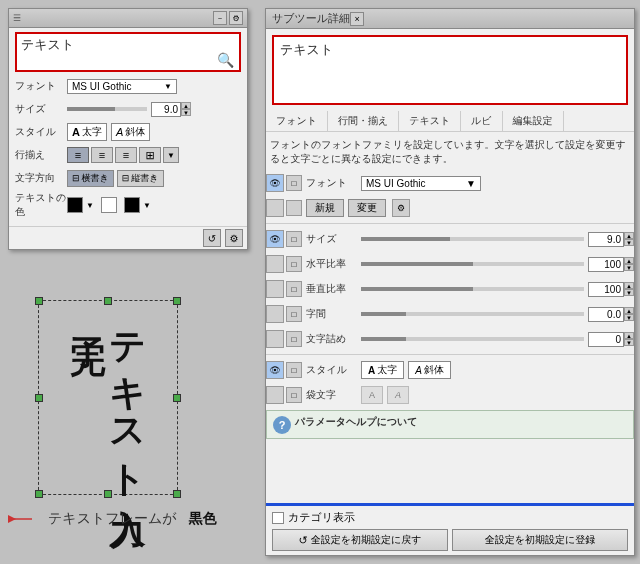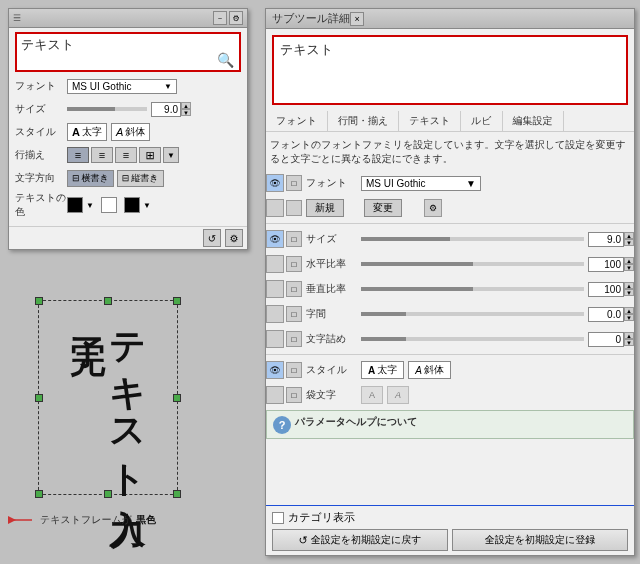--- a/index.html
+++ b/index.html
@@ -296,22 +296,23 @@
     }
     .arrow-label {
       position: absolute;
       left: 0px;
       bottom: 12px;
       display: flex;
       align-items: center;
       gap: 4px;
     }
     .arrow-label-text {
-      font-size: 10px;
-      color: #333;
+      font-size: 14px;
+      color: #333;
+      margin-left: 8px;
     }
     .bold-text {
       font-weight: bold;
       color: #111;
     }
 
     
     .subtool-panel {
       position: absolute;
       left: 265px;
@@ -418,21 +419,21 @@
       padding: 1px 4px;
       font-size: 10px;
       width: 120px;
       display: flex;
       align-items: center;
       justify-content: space-between;
     }
     .detail-composite-row {
       display: flex;
       align-items: flex-end;
-      gap: 20px;
+      gap: 4px;
     }
     .composite-btn {
       padding: 1px 8px;
       background: #d0d0d0;
       border: 1px solid #888;
       font-size: 10px;
       cursor: pointer;
     }
     .detail-slider-container {
       display: flex;
@@ -538,21 +539,21 @@
     .help-text {
       font-size: 10px;
       color: #333;
       line-height: 1.4;
     }
     .subtool-footer {
       position: absolute;
       bottom: 0;
       left: 0;
       right: 0;
-      border-top: 1px solid #1d4ed8;
+      border-top: 3px solid #1d4ed8;
       padding: 4px 6px;
       background: #f0f0f0;
     }
     .category-row {
       display: flex;
       align-items: center;
       gap: 4px;
       margin-bottom: 4px;
     }
     .checkbox {

